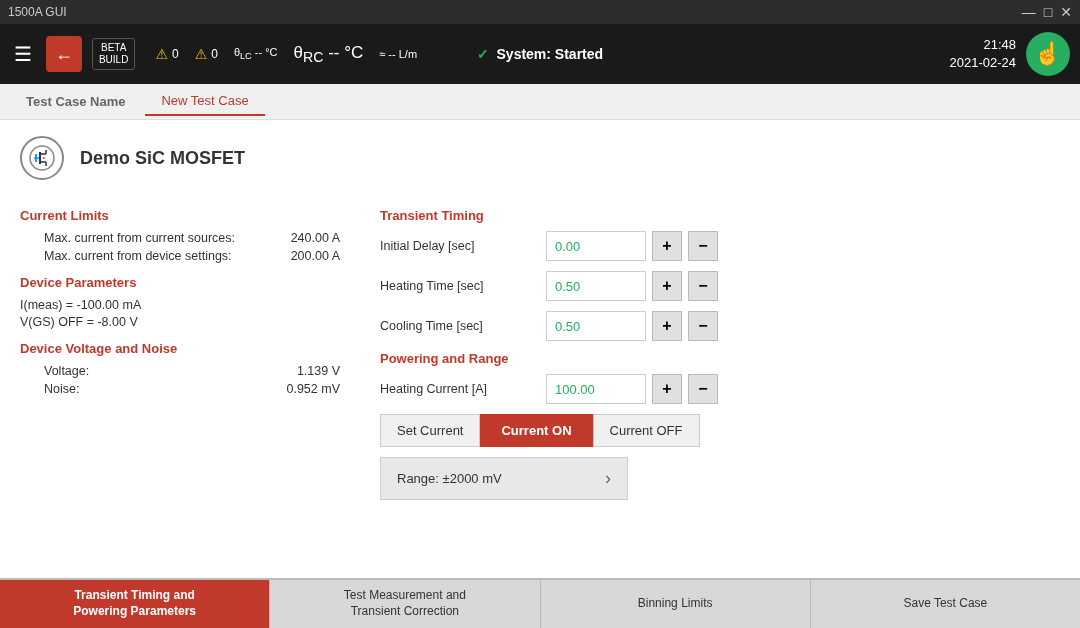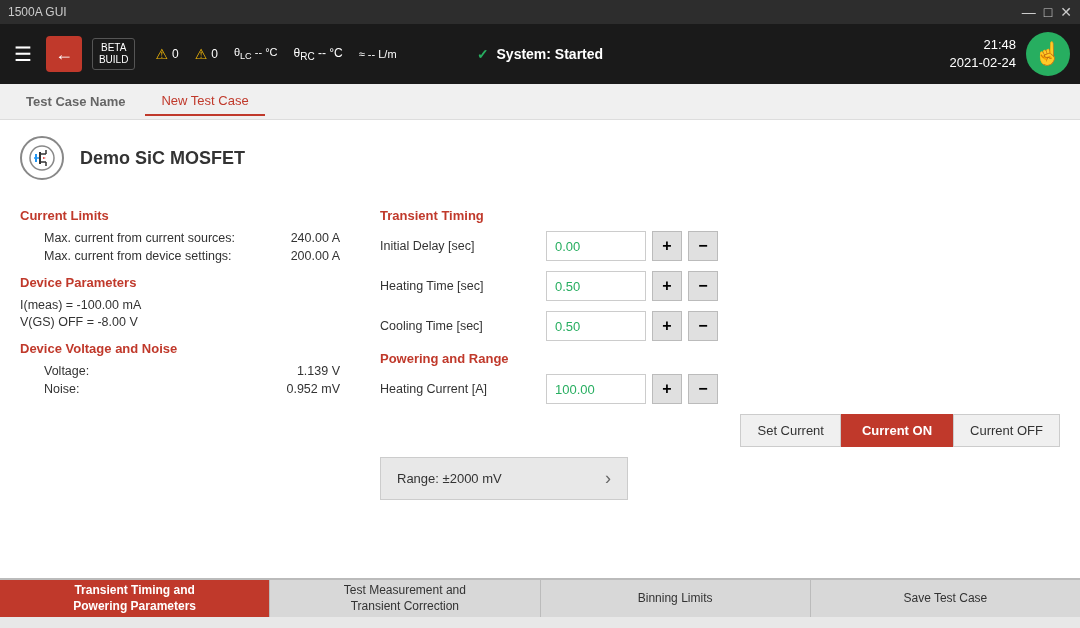--- a/index.html
+++ b/index.html
@@ -112,21 +112,21 @@
       width: 100px; height: 30px; border: 1px solid #ccc; padding: 4px 8px;
       font-size: 13px; color: #27ae60; text-align: left;
     }
     .btn-plus, .btn-minus {
       width: 30px; height: 30px; background: #e0e0e0; border: 1px solid #bbb;
       cursor: pointer; font-size: 16px; display: flex; align-items: center;
       justify-content: center; font-weight: bold;
     }
 
     
-    .current-buttons { display: flex; gap: 0; margin-bottom: 10px; justify-content: flex-end; }
+    .current-buttons { display: flex; gap: 0; margin-bottom: 10px; }
     .btn-set-current {
       padding: 8px 16px; background: #f0f0f0; border: 1px solid #ccc;
       cursor: pointer; font-size: 13px; color: #333;
     }
     .btn-current-on {
       padding: 8px 20px; background: #c0392b; border: 1px solid #c0392b;
       cursor: pointer; font-size: 13px; color: white; font-weight: bold;
     }
     .btn-current-off {
       padding: 8px 16px; background: #f0f0f0; border: 1px solid #ccc;
@@ -136,21 +136,21 @@
     .range-bar {
       background: #e8e8e8; border: 1px solid #ccc; padding: 10px 16px;
       display: flex; align-items: center; justify-content: space-between;
       width: 248px; cursor: pointer;
     }
     .range-text { font-size: 13px; color: #333; }
     .chevron { font-size: 18px; color: #666; }
 
     
     .bottom-tabs {
-      background: #4c1d95; height: 39px; display: flex;
+      background: #4c1d95; height: 50px; display: flex;
       border-top: 2px solid #bbb;
     }
     .bottom-tab {
       flex: 1; display: flex; align-items: center; justify-content: center;
       text-align: center; font-size: 12px; cursor: pointer; padding: 6px 8px;
       border-right: 1px solid #bbb; line-height: 1.3;
     }
     .bottom-tab.active { background: #c0392b; color: white; font-weight: bold; }
     .bottom-tab.inactive { background: #d8d8d8; color: #333; }
     .bottom-tab:last-child { border-right: none; }
@@ -179,21 +179,21 @@
         <span>0</span>
       </div>
       <div class="indicator">
         <span class="warn-icon">⚠</span>
         <span>0</span>
       </div>
       <div class="indicator">
         <span style="font-size:11px">θ<sub>LC</sub> -- °C</span>
       </div>
       <div class="indicator">
-        <span style="font-size:12px">θ<sub>RC</sub> -- °C</span>
+        <span style="font-size:17px">θ<sub>RC</sub> -- °C</span>
       </div>
       <div class="indicator">
         <span style="font-size:11px">≈ -- L/m</span>
       </div>
     </div>
   </div>
   <div class="system-status">
     <span class="check-icon">✓</span>
     <span>System: Started</span>
   </div>

